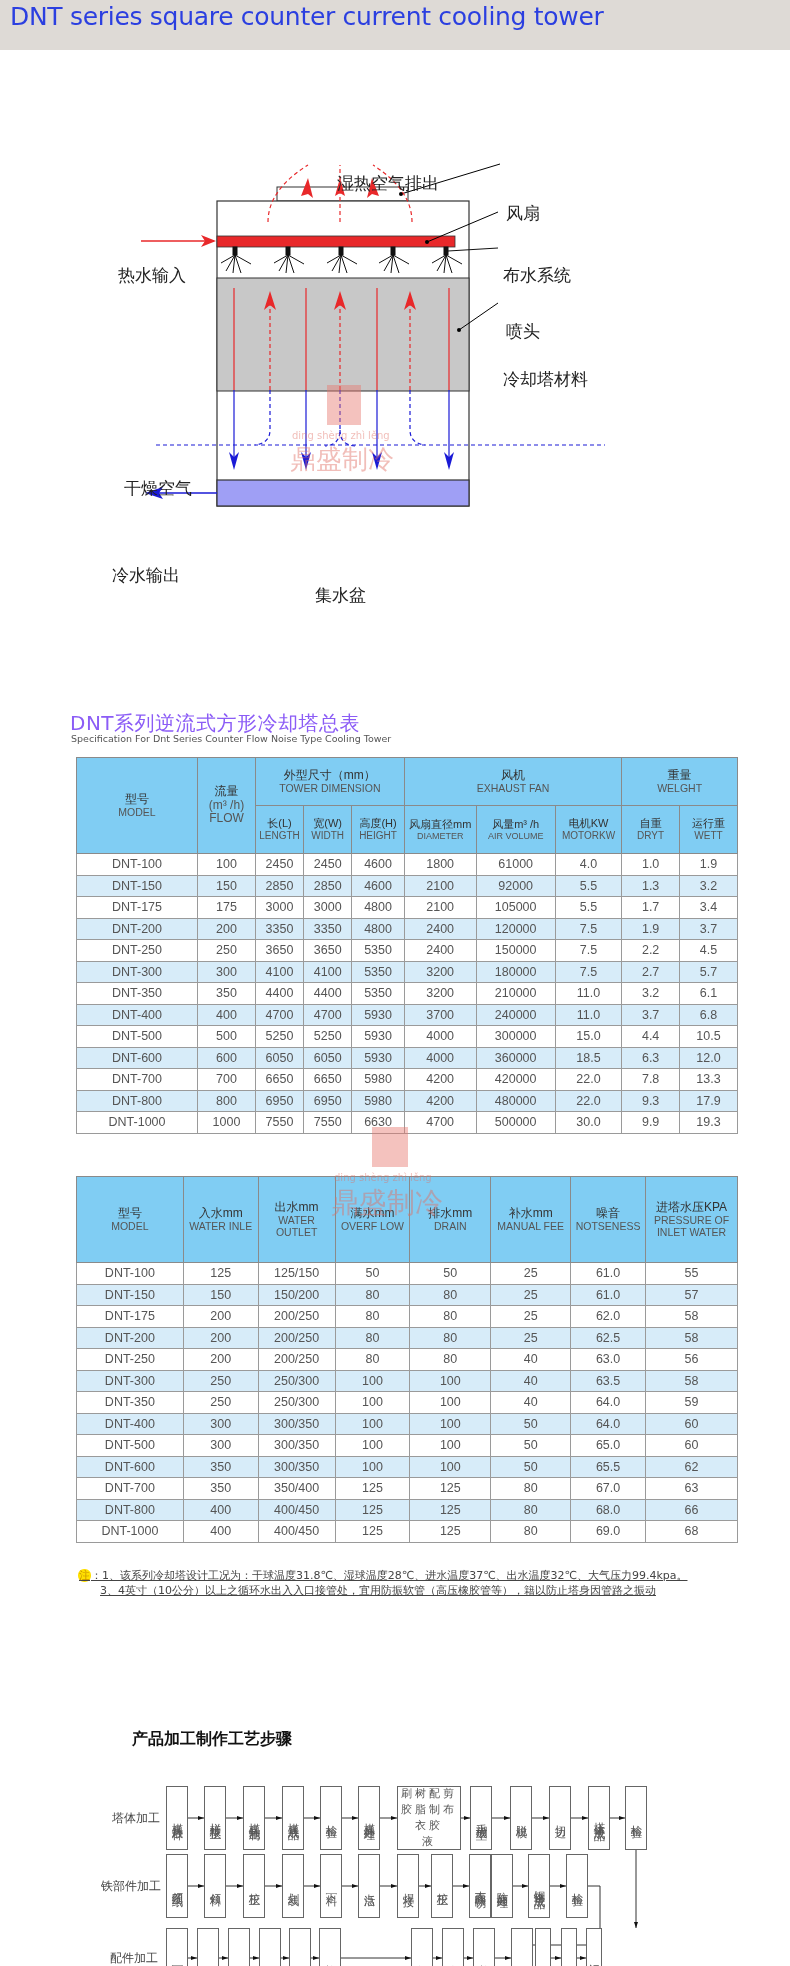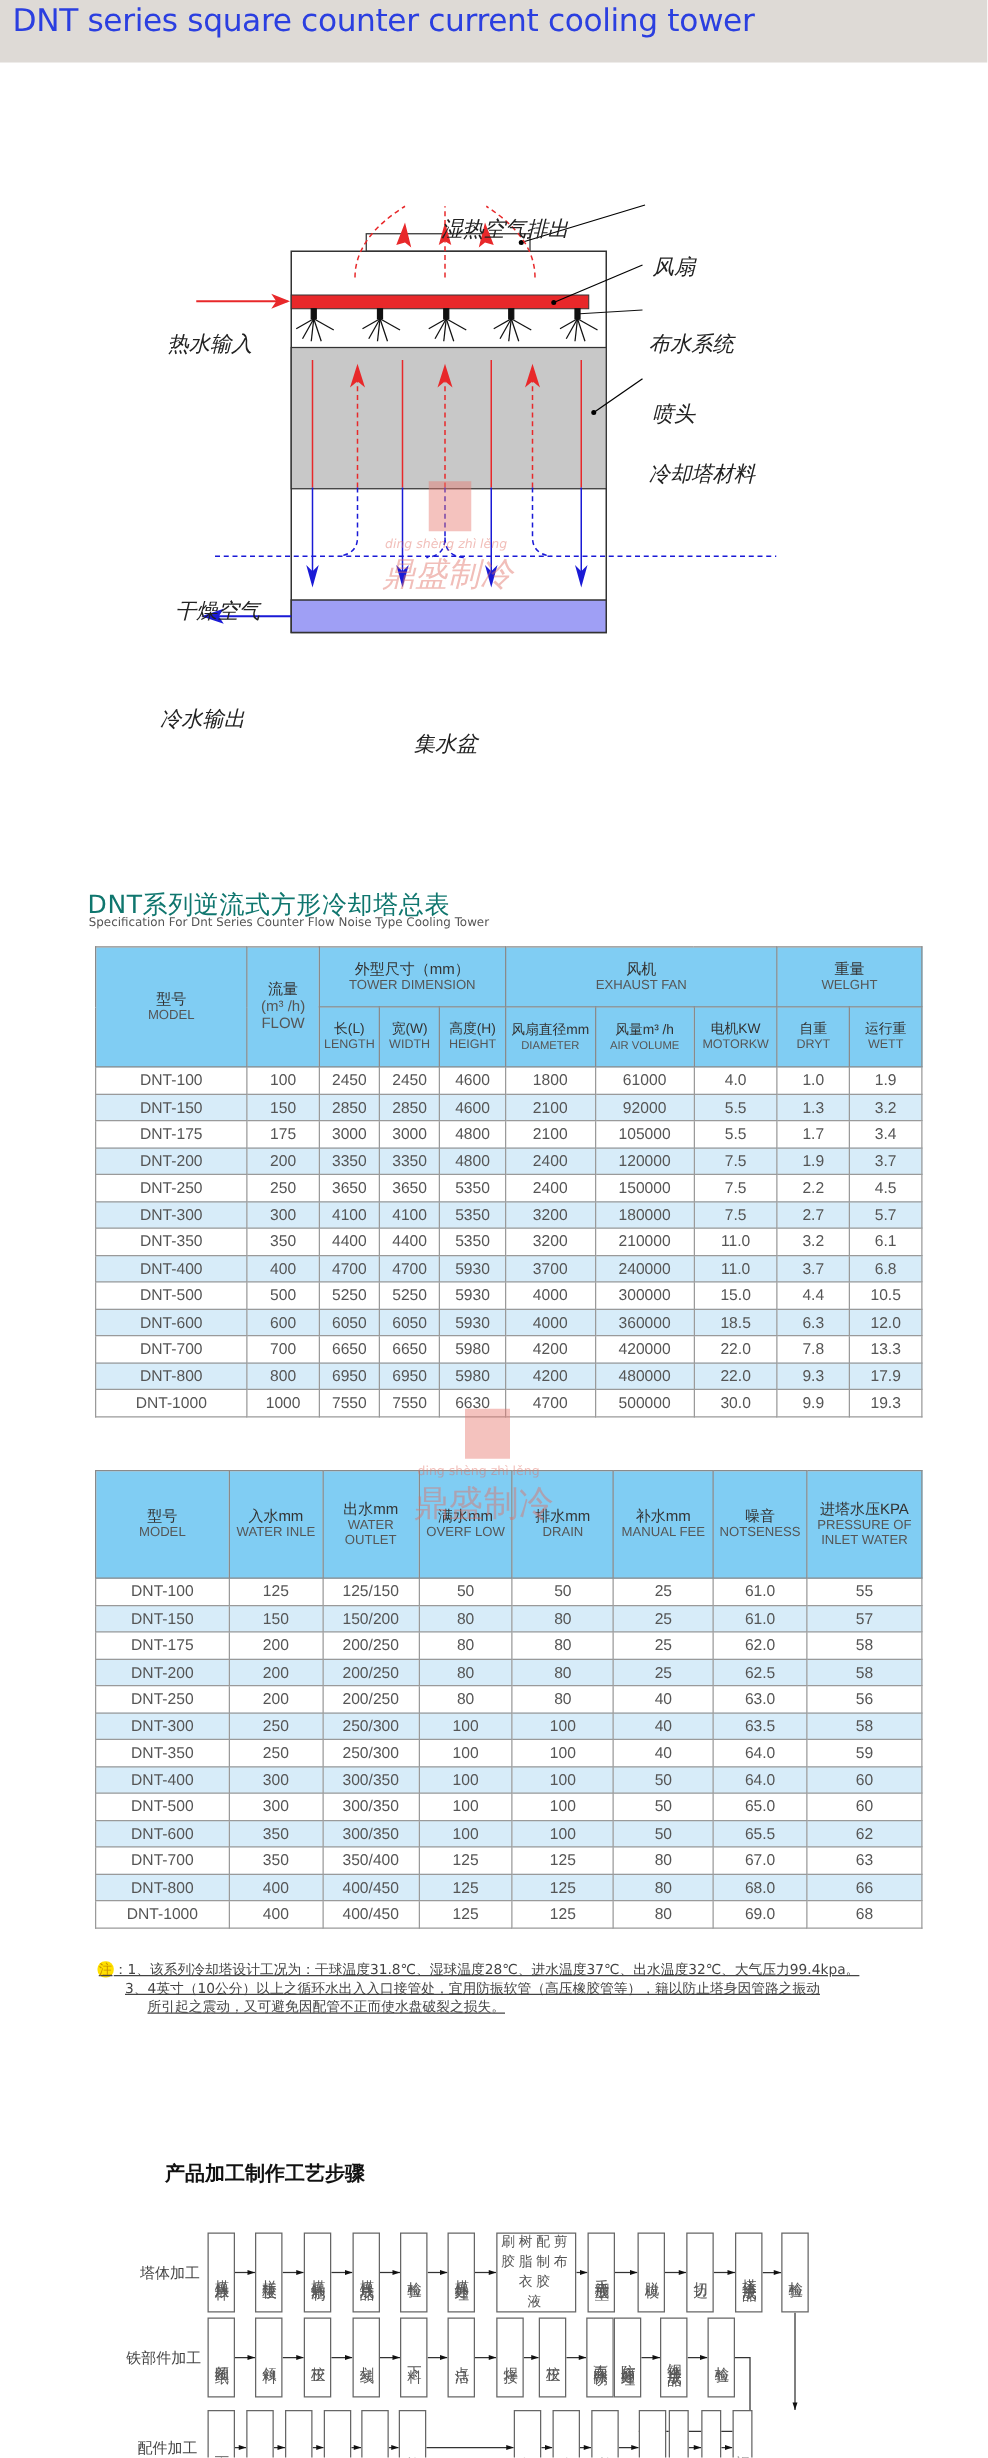--- a/index.html
+++ b/index.html
@@ -1,26 +1,26 @@
 <!DOCTYPE html>
 <html><head>
 <meta charset="utf-8">
 <style>
   * { box-sizing: border-box; margin: 0; padding: 0; }
   body { width: 790px; height: 1966px; background: #ffffff; font-family: "DejaVu Sans", sans-serif; position: relative; overflow: hidden; color: #333; }
   .title-bar { position: absolute; left: 0; top: 0; width: 790px; height: 50px; background: #dedad6; }
   .title-bar h1 { position: absolute; left: 10px; top: 2px; font-family: "DejaVu Sans", sans-serif; font-weight: normal; font-size: 25px; color: #2b3fe0; letter-spacing: -0.3px; }
 
   
-  .diagram { position: absolute; left: 16px; top: 160px; width: 684px; height: 460px; font-style: italic; }
+  .diagram { position: absolute; left: 0; top: 160px; width: 684px; height: 460px; }
   .diagram svg { position: absolute; left: 0; top: 0; }
   .dlabel { position: absolute; font-size: 17px; color: #222; white-space: nowrap; }
 
   
-  .sec-title { position: absolute; left: 70px; top: 710px; font-size: 20px; color: #0f766e; letter-spacing: 0.5px; }
+  .sec-title { position: absolute; left: 70px; top: 710px; font-size: 20px; color: #8b5cf6; letter-spacing: 0.5px; }
   .sec-sub { position: absolute; left: 71px; top: 733px; font-size: 9.5px; color: #555; }
   table.spec { position: absolute; border-collapse: collapse; font-family: "Liberation Sans", sans-serif; color: #555; }
   table.spec th { background: #80cdf3; color: #444; font-weight: normal; border: 1px solid #8a8a8a; text-align: center; line-height: 1.15; padding: 0 1px; }
   table.spec th .cn { font-size: 12px; color: #333; }
   table.spec th .en { font-size: 10.5px; color: #555; }
   table.spec td { border: 1px solid #9a9a9a; text-align: center; font-size: 12.5px; height: 21.5px; padding: 0; }
   table.spec tr.alt td { background: #d7ecf9; }
   table.spec tr.row td { background: #ffffff; }
   #t1 { left: 76px; top: 757px; width: 662px; }
   #t2 { left: 76px; top: 1176px; width: 662px; }
@@ -605,21 +605,20 @@
         <td>80</td>
         <td>69.0</td>
         <td>68</td>
       </tr>
     </tbody>
 </table>
 
 <div class="notes">
   <div class="line"><span class="note-mark">注</span><span>：1、该系列冷却塔设计工况为：干球温度31.8℃、湿球温度28℃、进水温度37℃、出水温度32℃、大气压力99.4kpa。</span></div>
   <div class="line indent1">3、4英寸（10公分）以上之循环水出入入口接管处，宜用防振软管（高压橡胶管等），籍以防止塔身因管路之振动</div>
-  <div class="line indent2">所引起之震动，又可避免因配管不正而使水盘破裂之损失。</div>
 </div>
 
 <div class="proc-title">产品加工制作工艺步骤</div>
 <div id="process">
     <svg width="790" height="1966" class="parrows">
       <line x1="188" y1="1818" x2="204" y2="1818" stroke="#333" stroke-width="1"></line>
       <path d="M204,1818 L198,1816 L198,1820 Z" fill="#111"></path>
       <line x1="226" y1="1818" x2="243" y2="1818" stroke="#333" stroke-width="1"></line>
       <path d="M243,1818 L237,1816 L237,1820 Z" fill="#111"></path>
       <line x1="265" y1="1818" x2="282" y2="1818" stroke="#333" stroke-width="1"></line>

